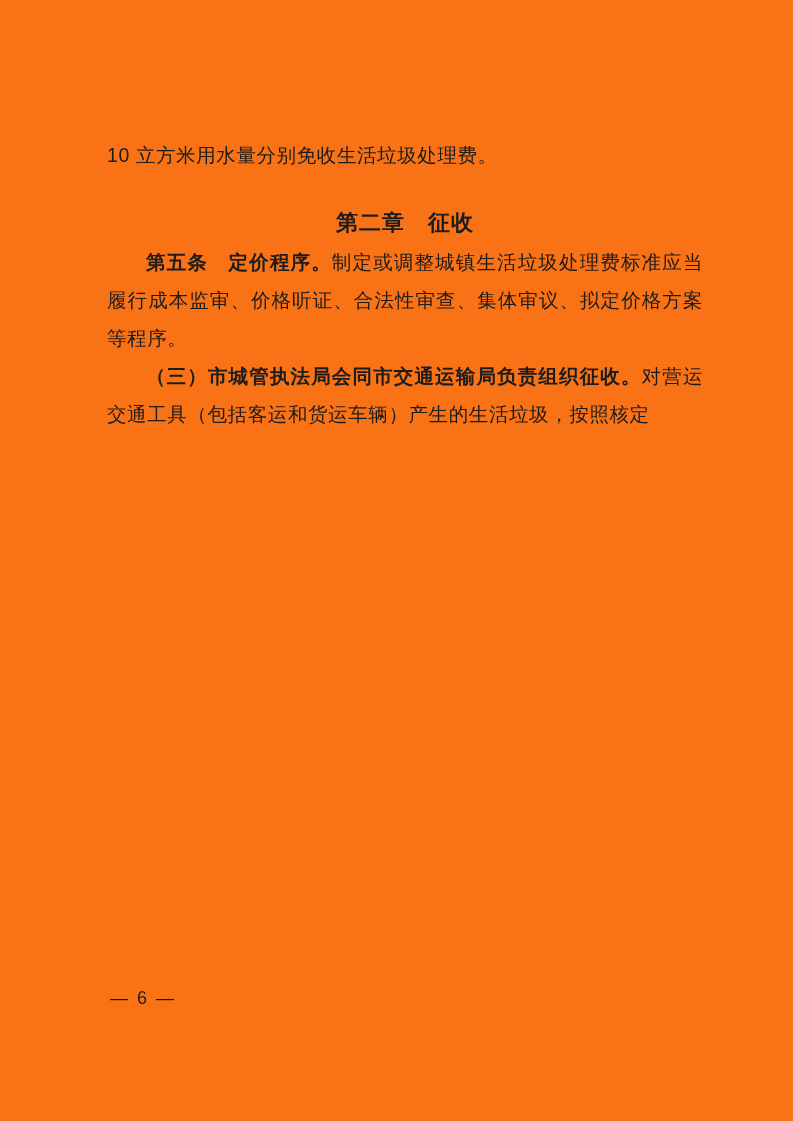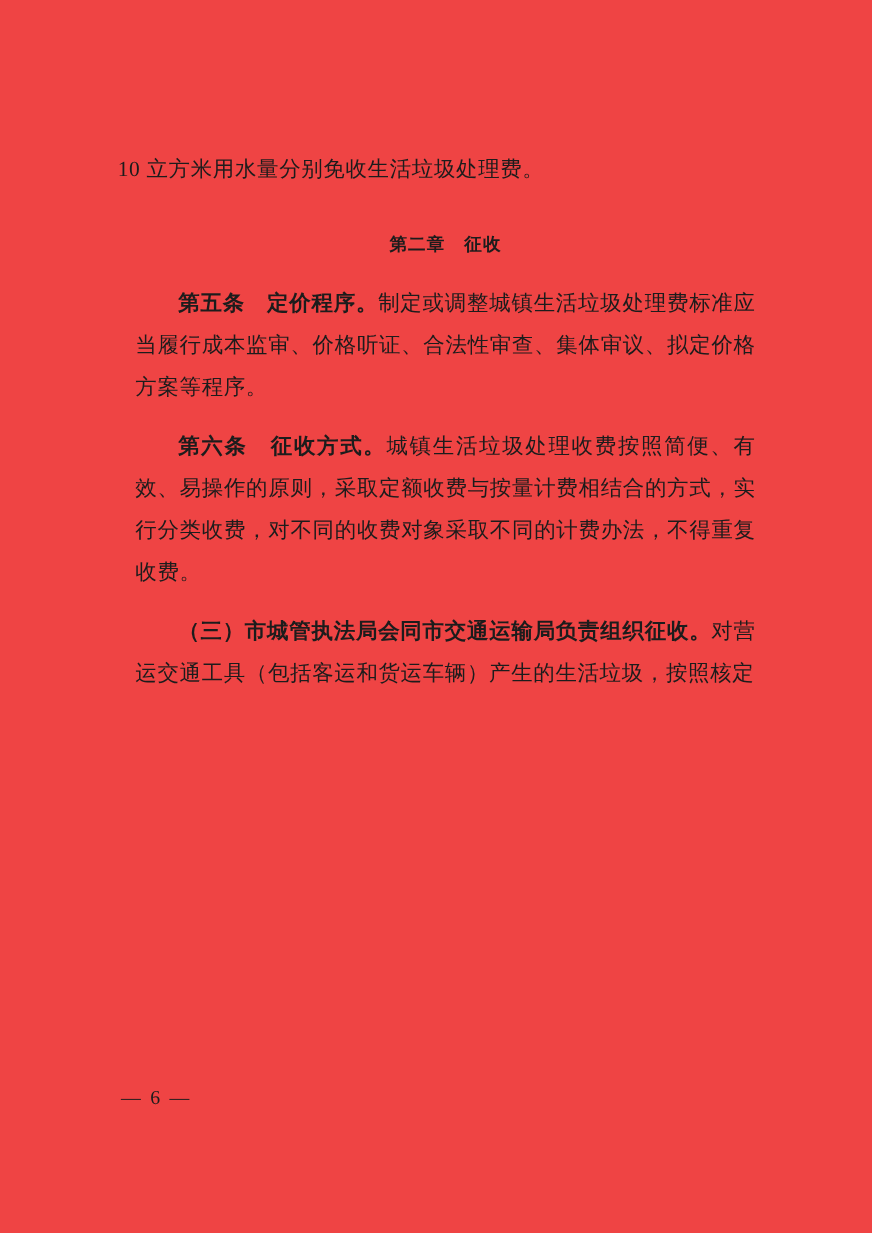--- a/index.html
+++ b/index.html
@@ -5,46 +5,46 @@
   html, body {
     margin: 0;
     padding: 0;
     background: #e8e8e8;
   }
   .page {
     position: relative;
     width: 793px;
     height: 1121px;
     margin: 0 auto;
-    background: #ef4444;
+    background: #f97316;
     overflow: hidden;
-    font-family: Liberation Serif, serif;
+    font-family: Liberation Sans, sans-serif;
     color: #1c1c1c;
   }
   .content {
     position: absolute;
     top: 136px;
     left: 107px;
     width: 596px;
     font-size: 19.5px;
     line-height: 38px;
     text-align: justify;
     letter-spacing: 0.6px;
   }
   p.para {
-    margin: 16px;
+    margin: 0;
     text-indent: 2em;
   }
   p.no-indent {
     margin: 0;
     text-indent: 0;
   }
   .chapter {
     margin: 30px 0 1px 0;
-    font-size: 16px;
+    font-size: 22px;
     font-weight: bold;
     text-align: center;
     text-indent: 0;
     line-height: 38px;
     letter-spacing: 1px;
   }
   .lead {
     font-weight: bold;
   }
   .footer {
@@ -61,21 +61,20 @@
 
 <div class="page">
   <div class="content">
 
     <p class="no-indent">10 立方米用水量分别免收生活垃圾处理费。</p>
 
     <p class="chapter">第二章　征收</p>
 
     <p class="para"><span class="lead">第五条　定价程序。</span><span>制定或调整城镇生活垃圾处理费标准应当履行成本监审、价格听证、合法性审查、集体审议、拟定价格方案等程序。</span></p>
 
-    <p class="para"><span class="lead">第六条　征收方式。</span><span>城镇生活垃圾处理收费按照简便、有效、易操作的原则，采取定额收费与按量计费相结合的方式，实行分类收费，对不同的收费对象采取不同的计费办法，不得重复收费。</span></p>
 
 
 
 
     <p class="para"><span class="lead">（三）市城管执法局会同市交通运输局负责组织征收。</span><span>对营运交通工具（包括客运和货运车辆）产生的生活垃圾，按照核定</span></p>
 
   </div>
 
   <div class="footer">— 6 —</div>
 </div>

